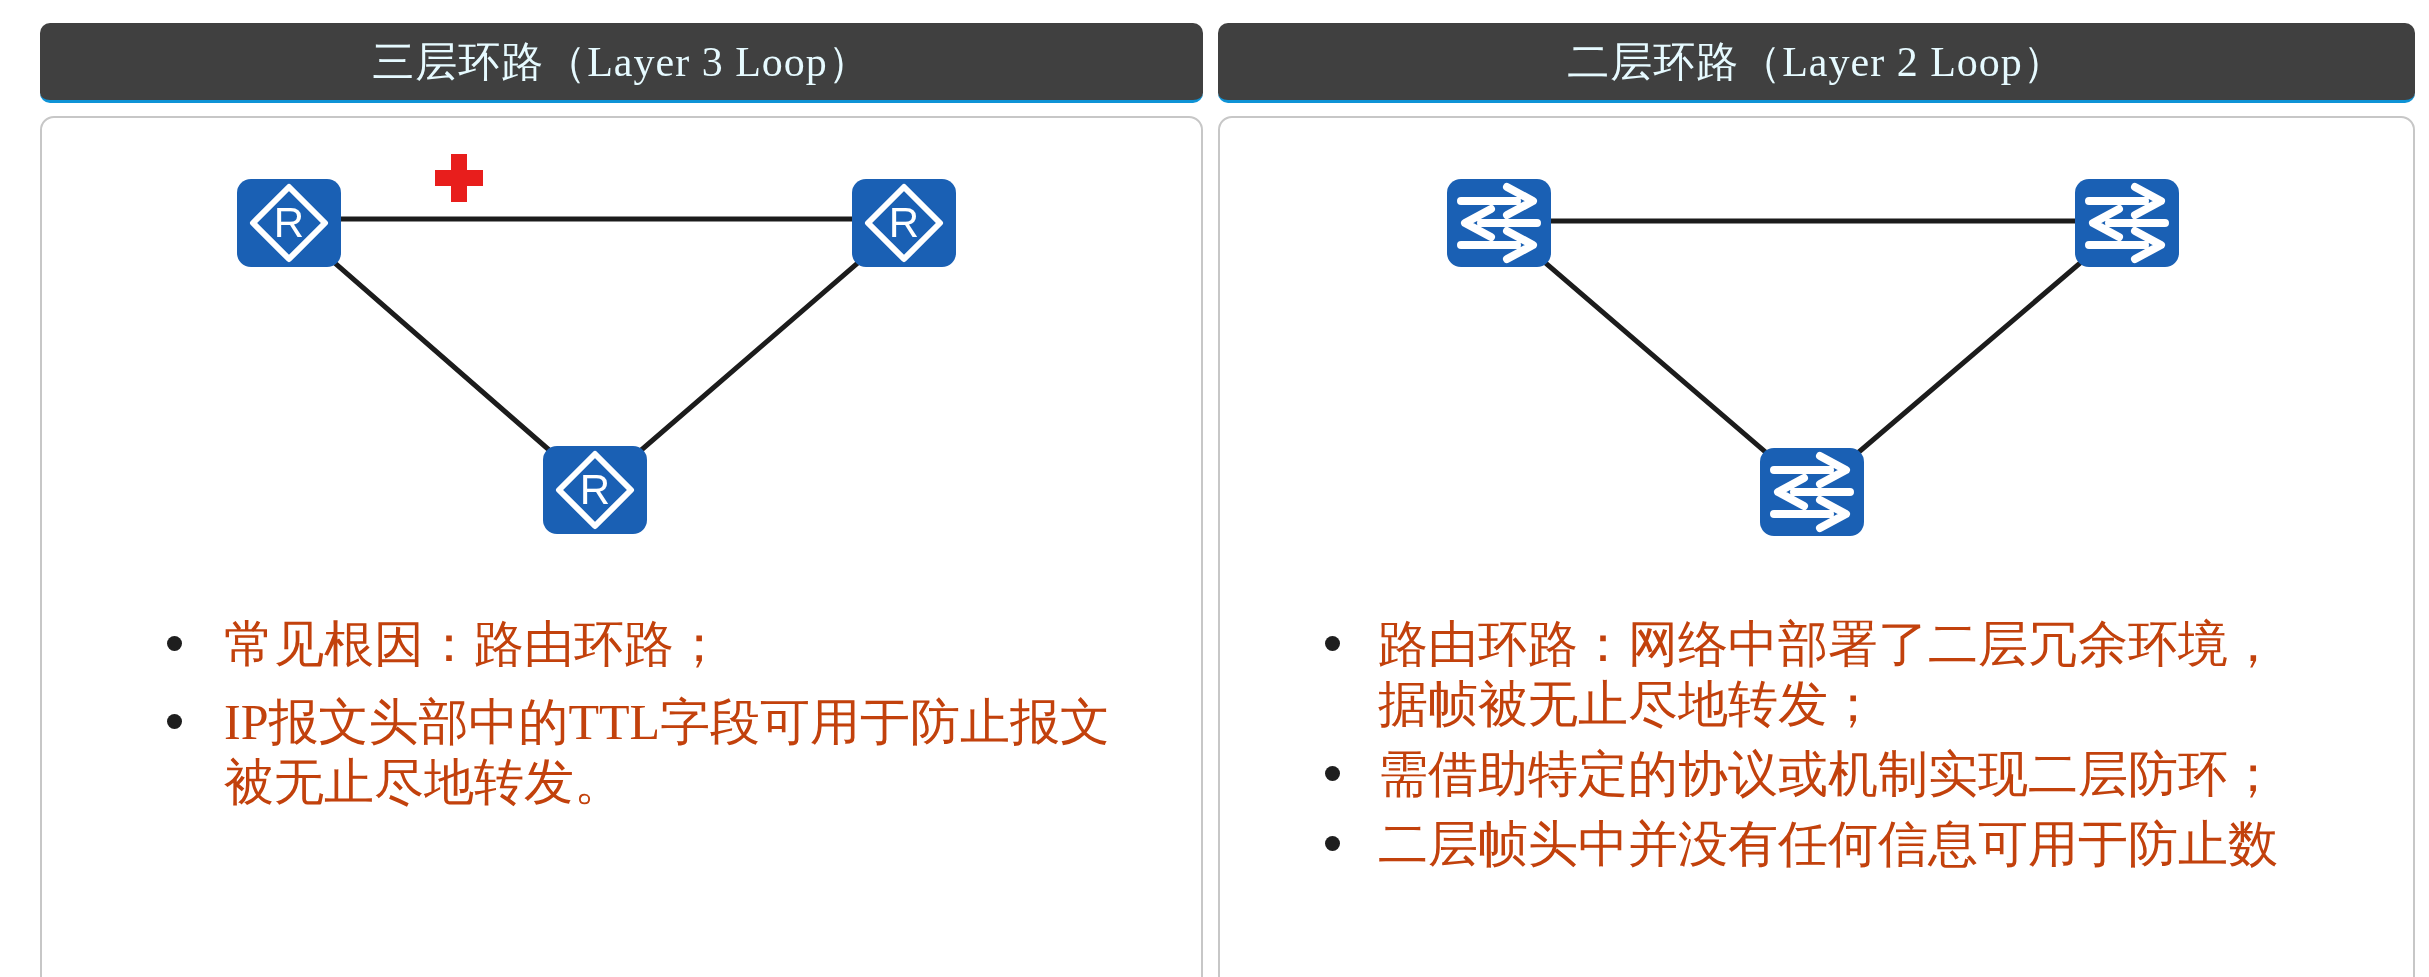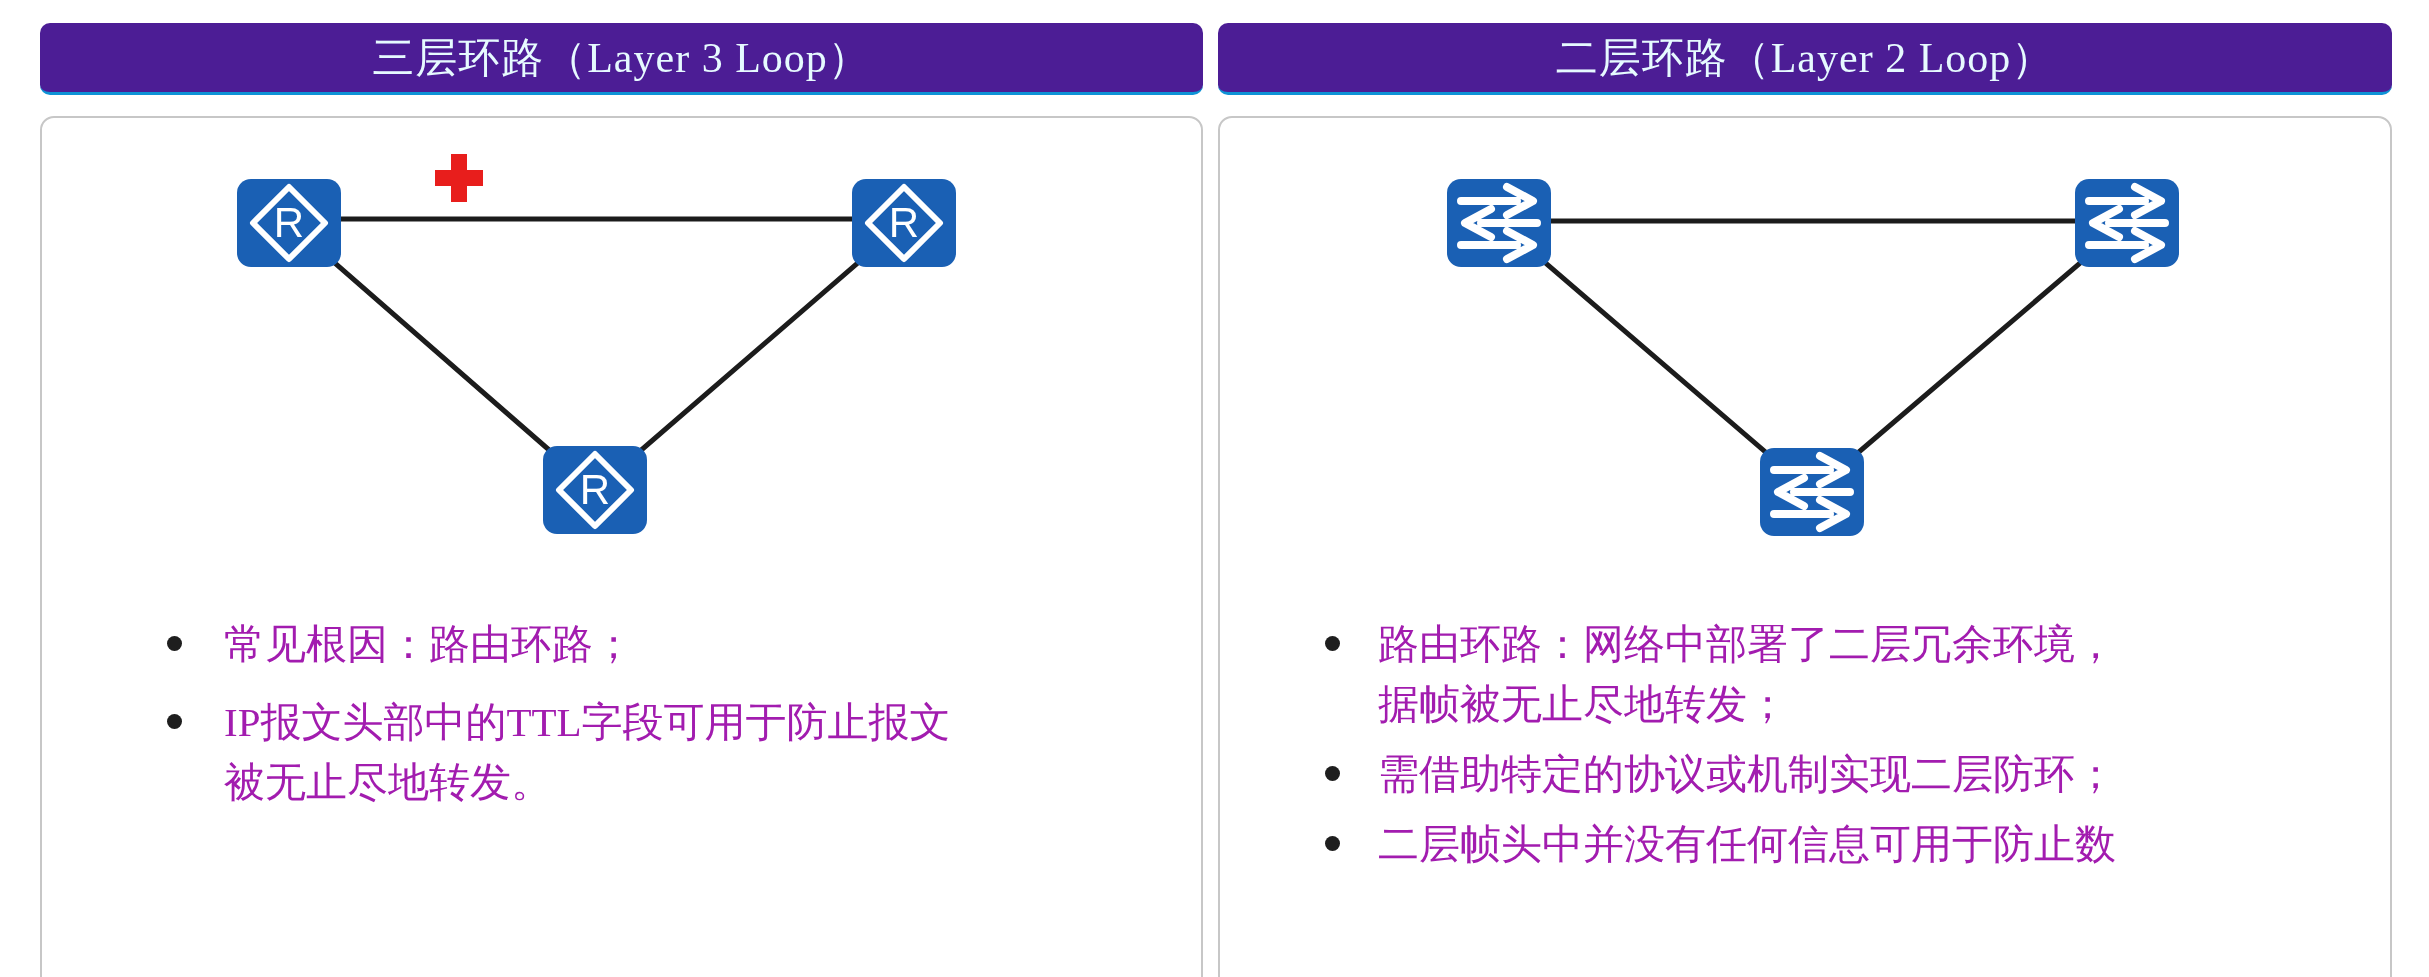--- a/index.html
+++ b/index.html
@@ -3,22 +3,22 @@
 <meta charset="utf-8">
 <style>
   html,body{margin:0;padding:0;}
   body{
     width:2429px;height:977px;position:relative;overflow:hidden;
     background:#ffffff;
     font-family:"Liberation Serif","DejaVu Serif",serif;
   }
   .panel{position:absolute;top:0;height:977px;}
   .panel-header{
-    position:absolute;top:23px;left:0;right:0;height:72px;
-    background:#4c1d95;border-radius:10px;box-sizing:border-box;
+    position:absolute;top:23px;left:0;right:0;height:80px;
+    background:#404040;border-radius:10px;box-sizing:border-box;
     border-bottom:3px solid #0E93D6;
     display:flex;align-items:center;justify-content:center;
   }
   .panel-title{
     margin:0;font-size:42px;font-weight:400;letter-spacing:1px;
     color:#E6FAFF;white-space:nowrap;
   }
   .panel-card{
     position:absolute;top:116px;left:0;right:0;height:880px;
     background:#ffffff;border:2px solid #C7C7C7;border-radius:14px;
@@ -37,21 +37,21 @@
   .router-r{
     fill:#ffffff;font-family:"Liberation Sans","DejaVu Sans",sans-serif;
     font-size:42px;
   }
   .error-marker{position:absolute;width:52px;height:52px;}
   .cross-shape{fill:#E81E1C;}
   .bullets{
     position:absolute;top:496px;margin:0;padding:0;list-style:none;
   }
   .bullets li{
-    position:relative;font-size:41px;line-height:60px;color:#a21caf;
+    position:relative;font-size:50px;line-height:60px;color:#c2410c;
   }
   .panel-l3 .bullets{left:125px;right:50px;}
   .panel-l3 .bullets li{padding-left:57px;}
   .panel-l3 .bullets li + li{margin-top:18px;}
   .panel-l2 .bullets{left:105px;right:40px;}
   .panel-l2 .bullets li{padding-left:53px;}
   .panel-l2 .bullets li + li{margin-top:10px;}
   .bullet-dot{
     position:absolute;left:0;top:22px;width:15px;height:15px;border-radius:50%;
     background:#1E1E1E;
@@ -112,21 +112,21 @@
       <li>
         <span class="bullet-dot"></span>
         <span class="bullet-line">IP报文头部中的TTL字段可用于防止报文</span>
         <span class="bullet-line">被无止尽地转发。</span>
       </li>
     </ul>
 
   </div>
 </section>
 
-<section class="panel panel-l2" style="left:1218px;width:1174px;">
+<section class="panel panel-l2" style="left:1218px;width:1174px;padding-left:23px;">
 
   <header class="panel-header">
     <h2 class="panel-title">二层环路（Layer 2 Loop）</h2>
   </header>
 
   <div class="panel-card">
 
     <div class="diagram">
       <svg class="links" width="1170" height="500" viewBox="0 0 1170 500">
         <line class="link-line" x1="279" y1="103" x2="907" y2="103"></line>

